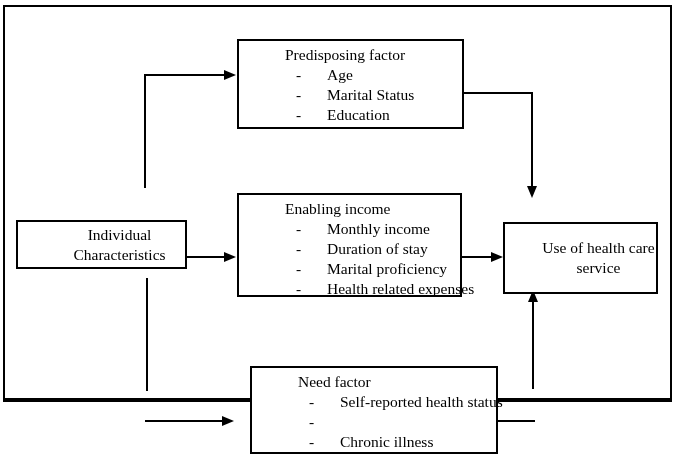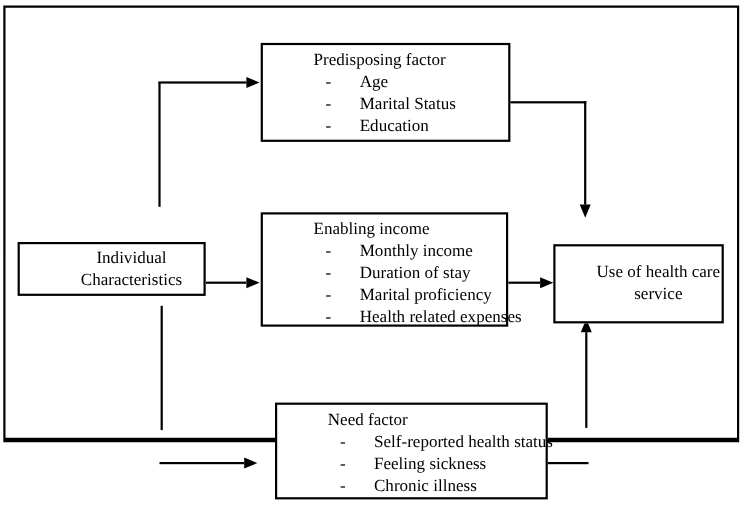--- a/index.html
+++ b/index.html
@@ -106,21 +106,20 @@
   </div>
 
   <div class="box" id="box-need">
     <div class="title">Need factor</div>
     <div class="li">
       <span class="dash">-</span>
       <span>Self-reported health status</span>
     </div>
     <div class="li">
       <span class="dash">-</span>
-      <span>Feeling sickness</span>
     </div>
     <div class="li">
       <span class="dash">-</span>
       <span>Chronic illness</span>
     </div>
   </div>
 
   <div class="box centerbox" id="box-use">
     <div>Use of health care</div>
     <div>service</div>

